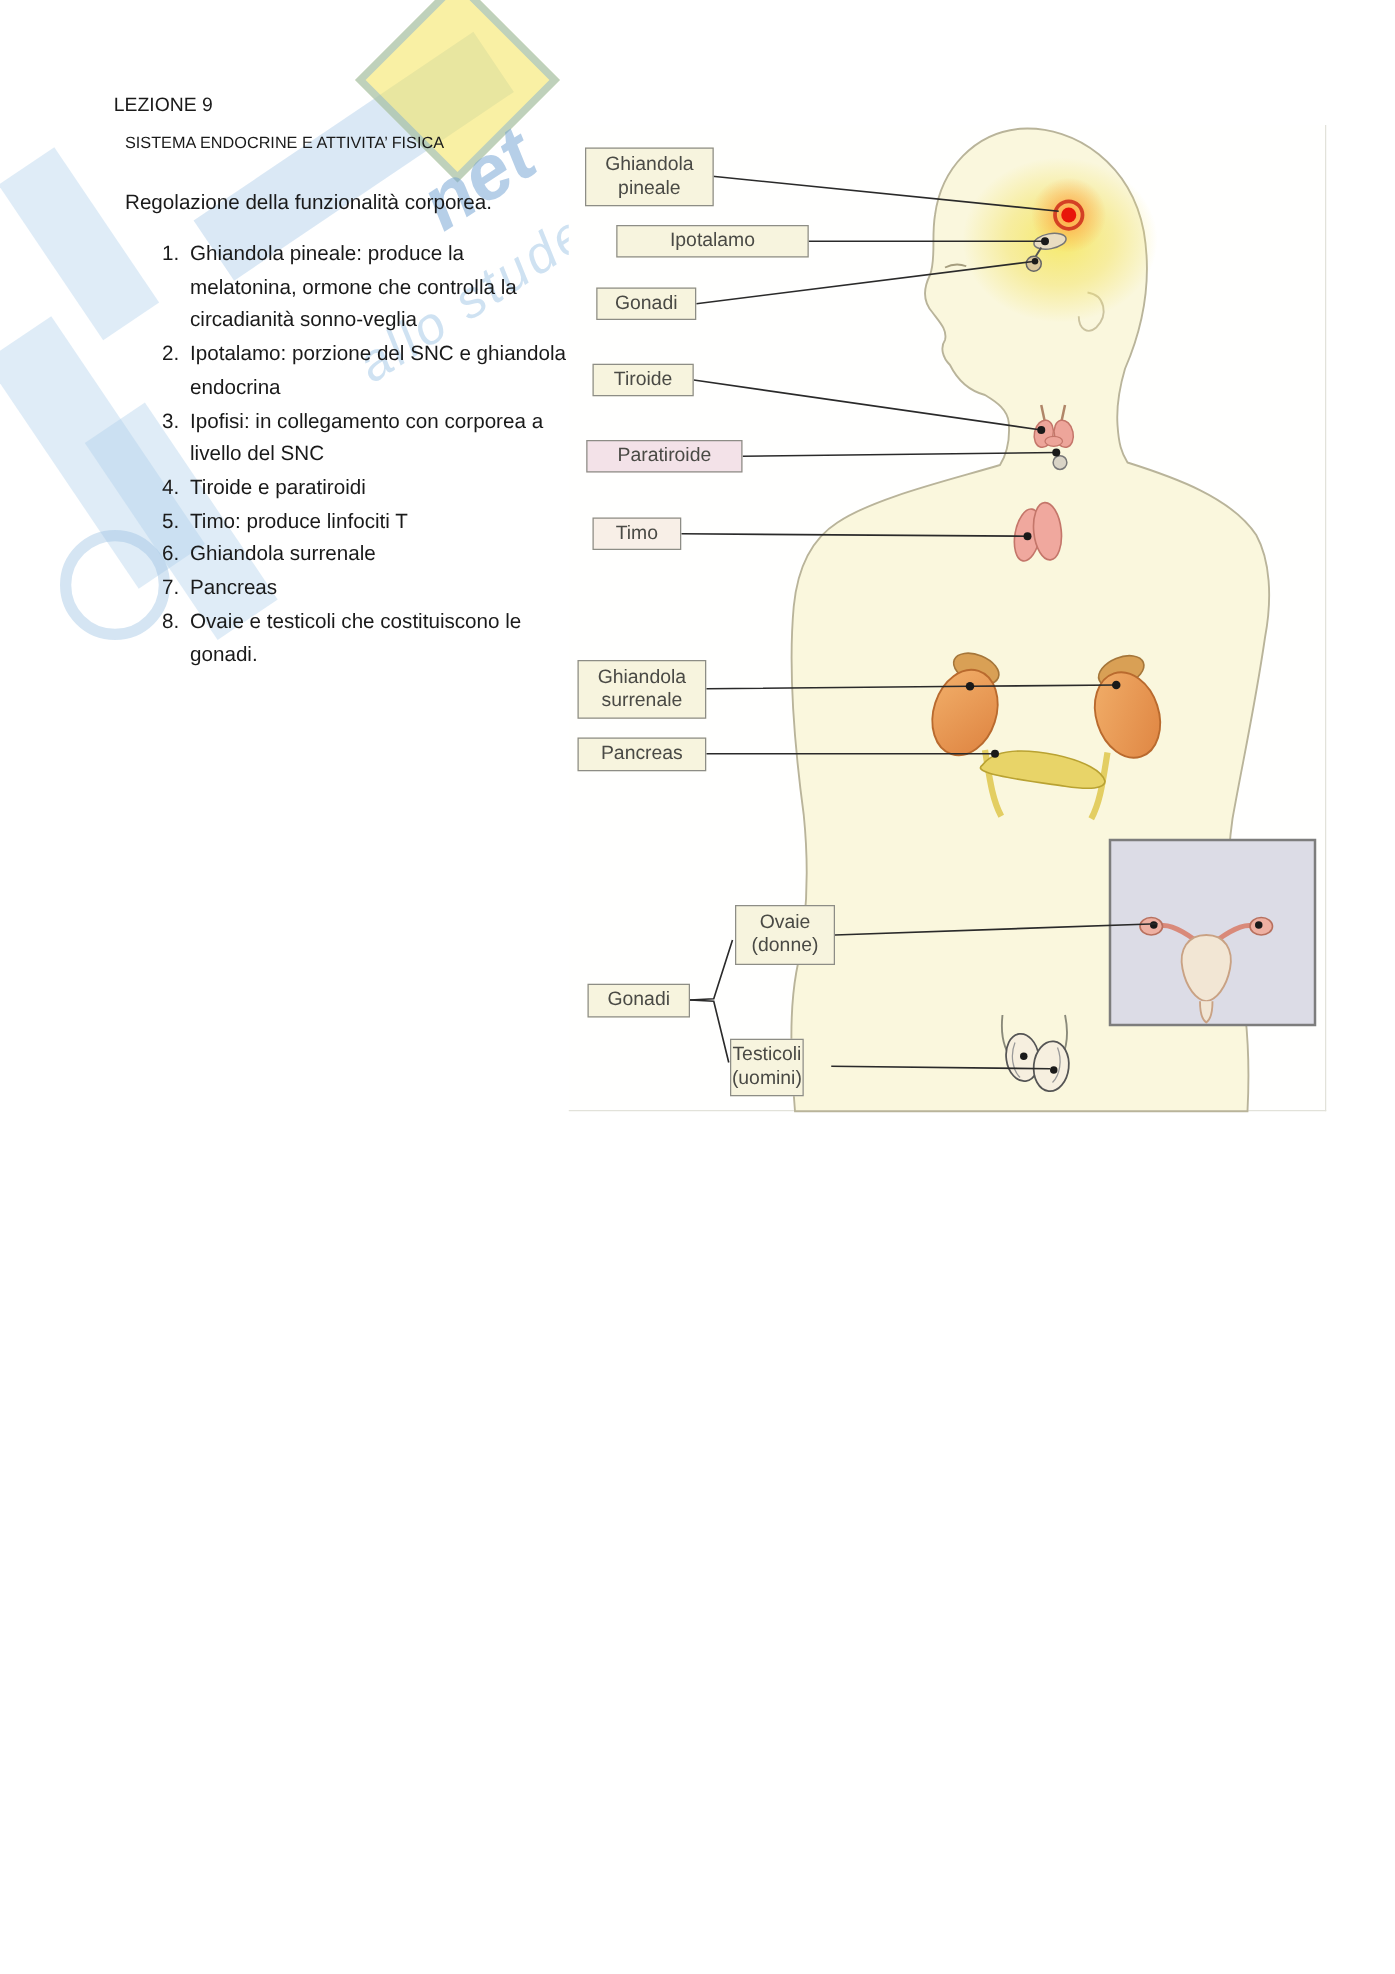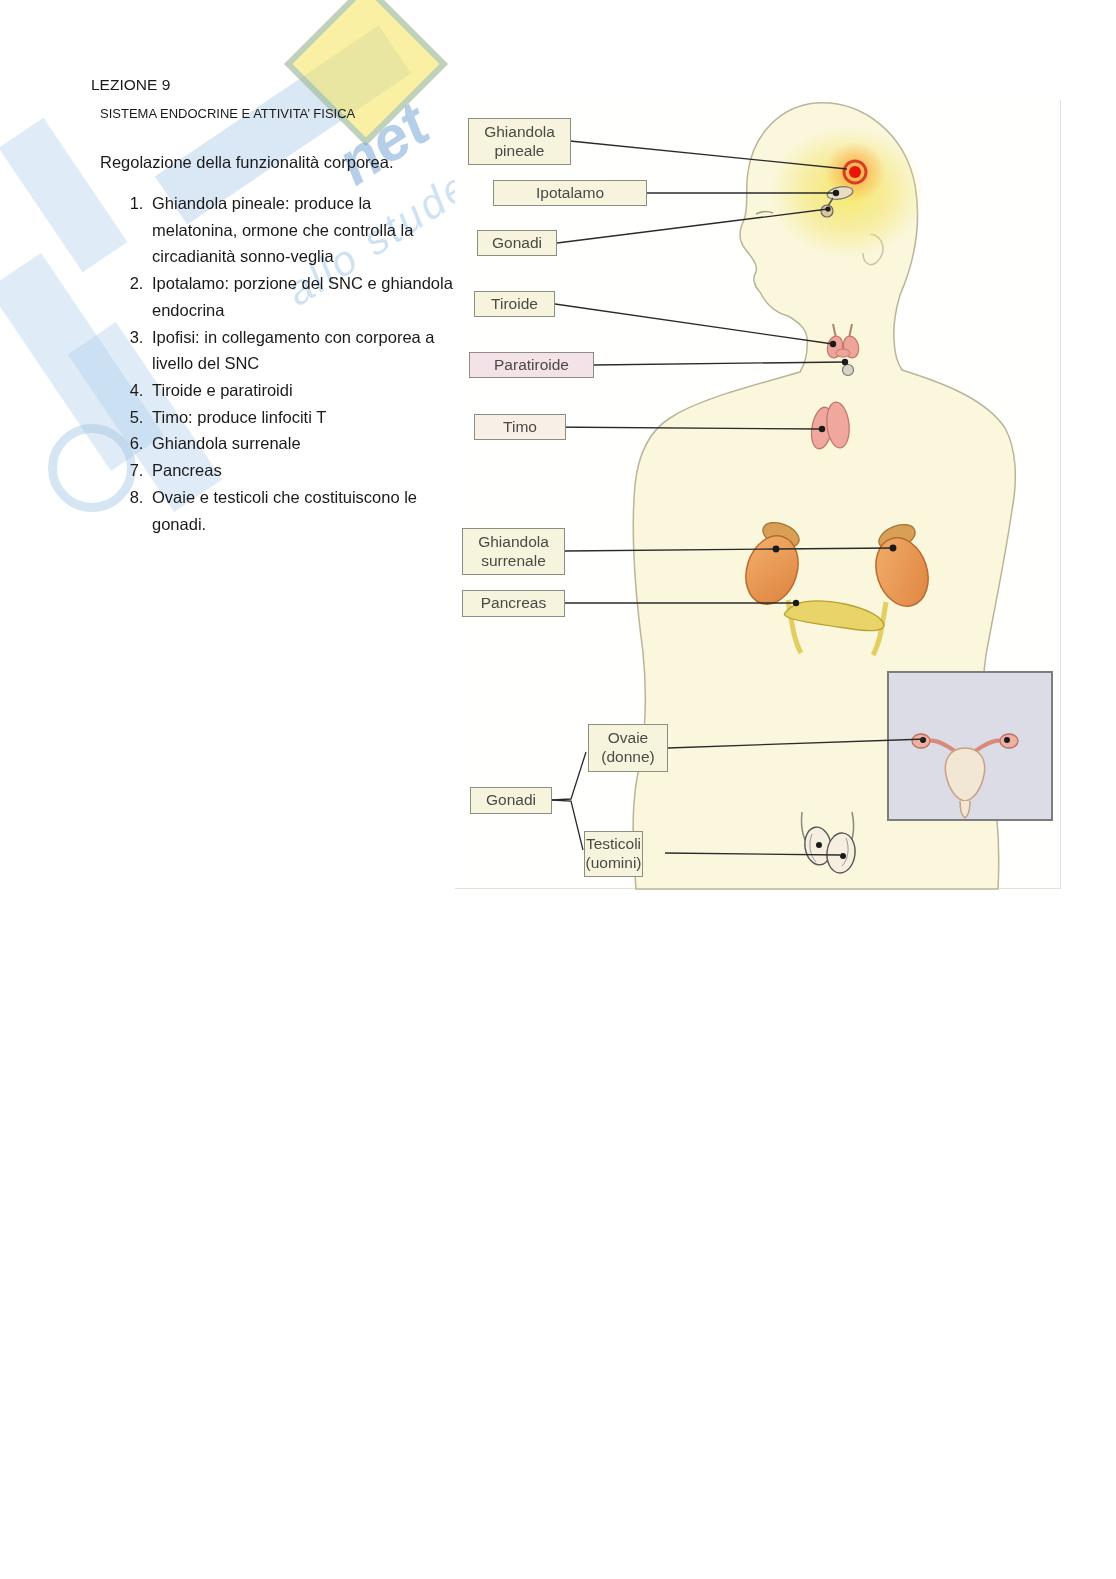--- a/index.html
+++ b/index.html
@@ -216,21 +216,21 @@
       <circle cx="843" cy="856" r="3"></circle>
     </g>
   </svg>
 
   <div class="dlabel" style="left:468px;top:118px;width:103px;height:47px">Ghiandola
 pineale</div>
   <div class="dlabel" style="left:493px;top:180px;width:154px;height:26px">Ipotalamo</div>
   <div class="dlabel" style="left:477px;top:230px;width:80px;height:26px">Gonadi</div>
   <div class="dlabel" style="left:474px;top:291px;width:81px;height:26px">Tiroide</div>
   <div class="dlabel pink" style="left:469px;top:352px;width:125px;height:26px">Paratiroide</div>
-  <div class="dlabel pinkish" style="left:474px;top:414px;width:92px;height:26px">Timo</div>
+  <div class="dlabel pinkish" style="left:474px;top:414px;width:71px;height:26px">Timo</div>
   <div class="dlabel" style="left:462px;top:528px;width:103px;height:47px">Ghiandola
 surrenale</div>
   <div class="dlabel" style="left:462px;top:590px;width:103px;height:27px">Pancreas</div>
   <div class="dlabel" style="left:588px;top:724px;width:80px;height:48px">Ovaie
 (donne)</div>
   <div class="dlabel" style="left:470px;top:787px;width:82px;height:27px">Gonadi</div>
   <div class="dlabel" style="left:584px;top:831px;width:59px;height:46px">Testicoli
 (uomini)</div>
 
 </div>

